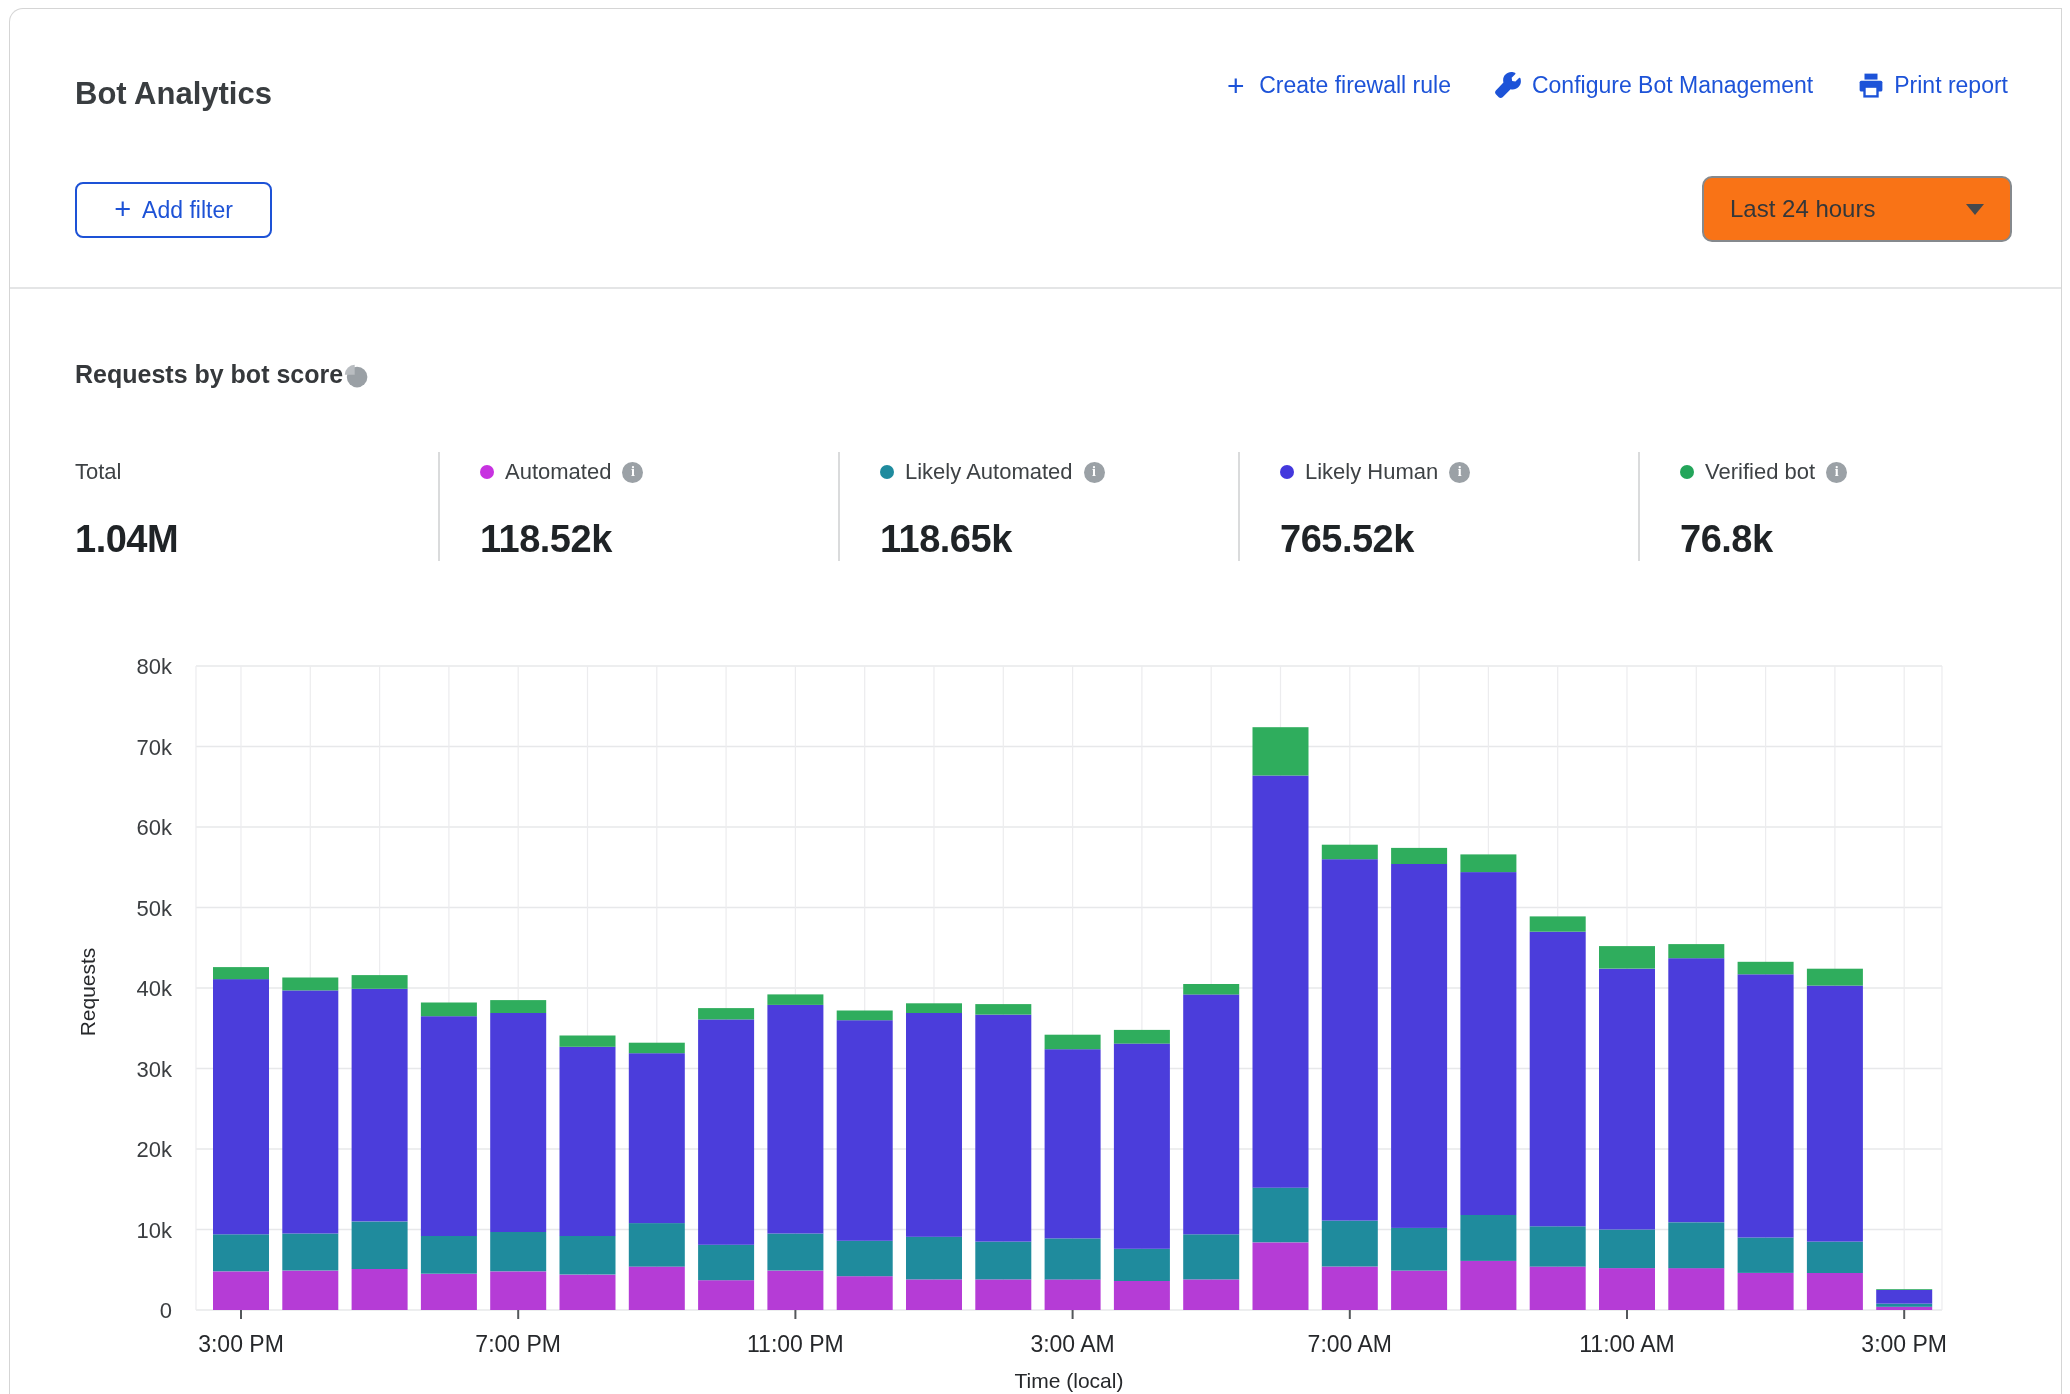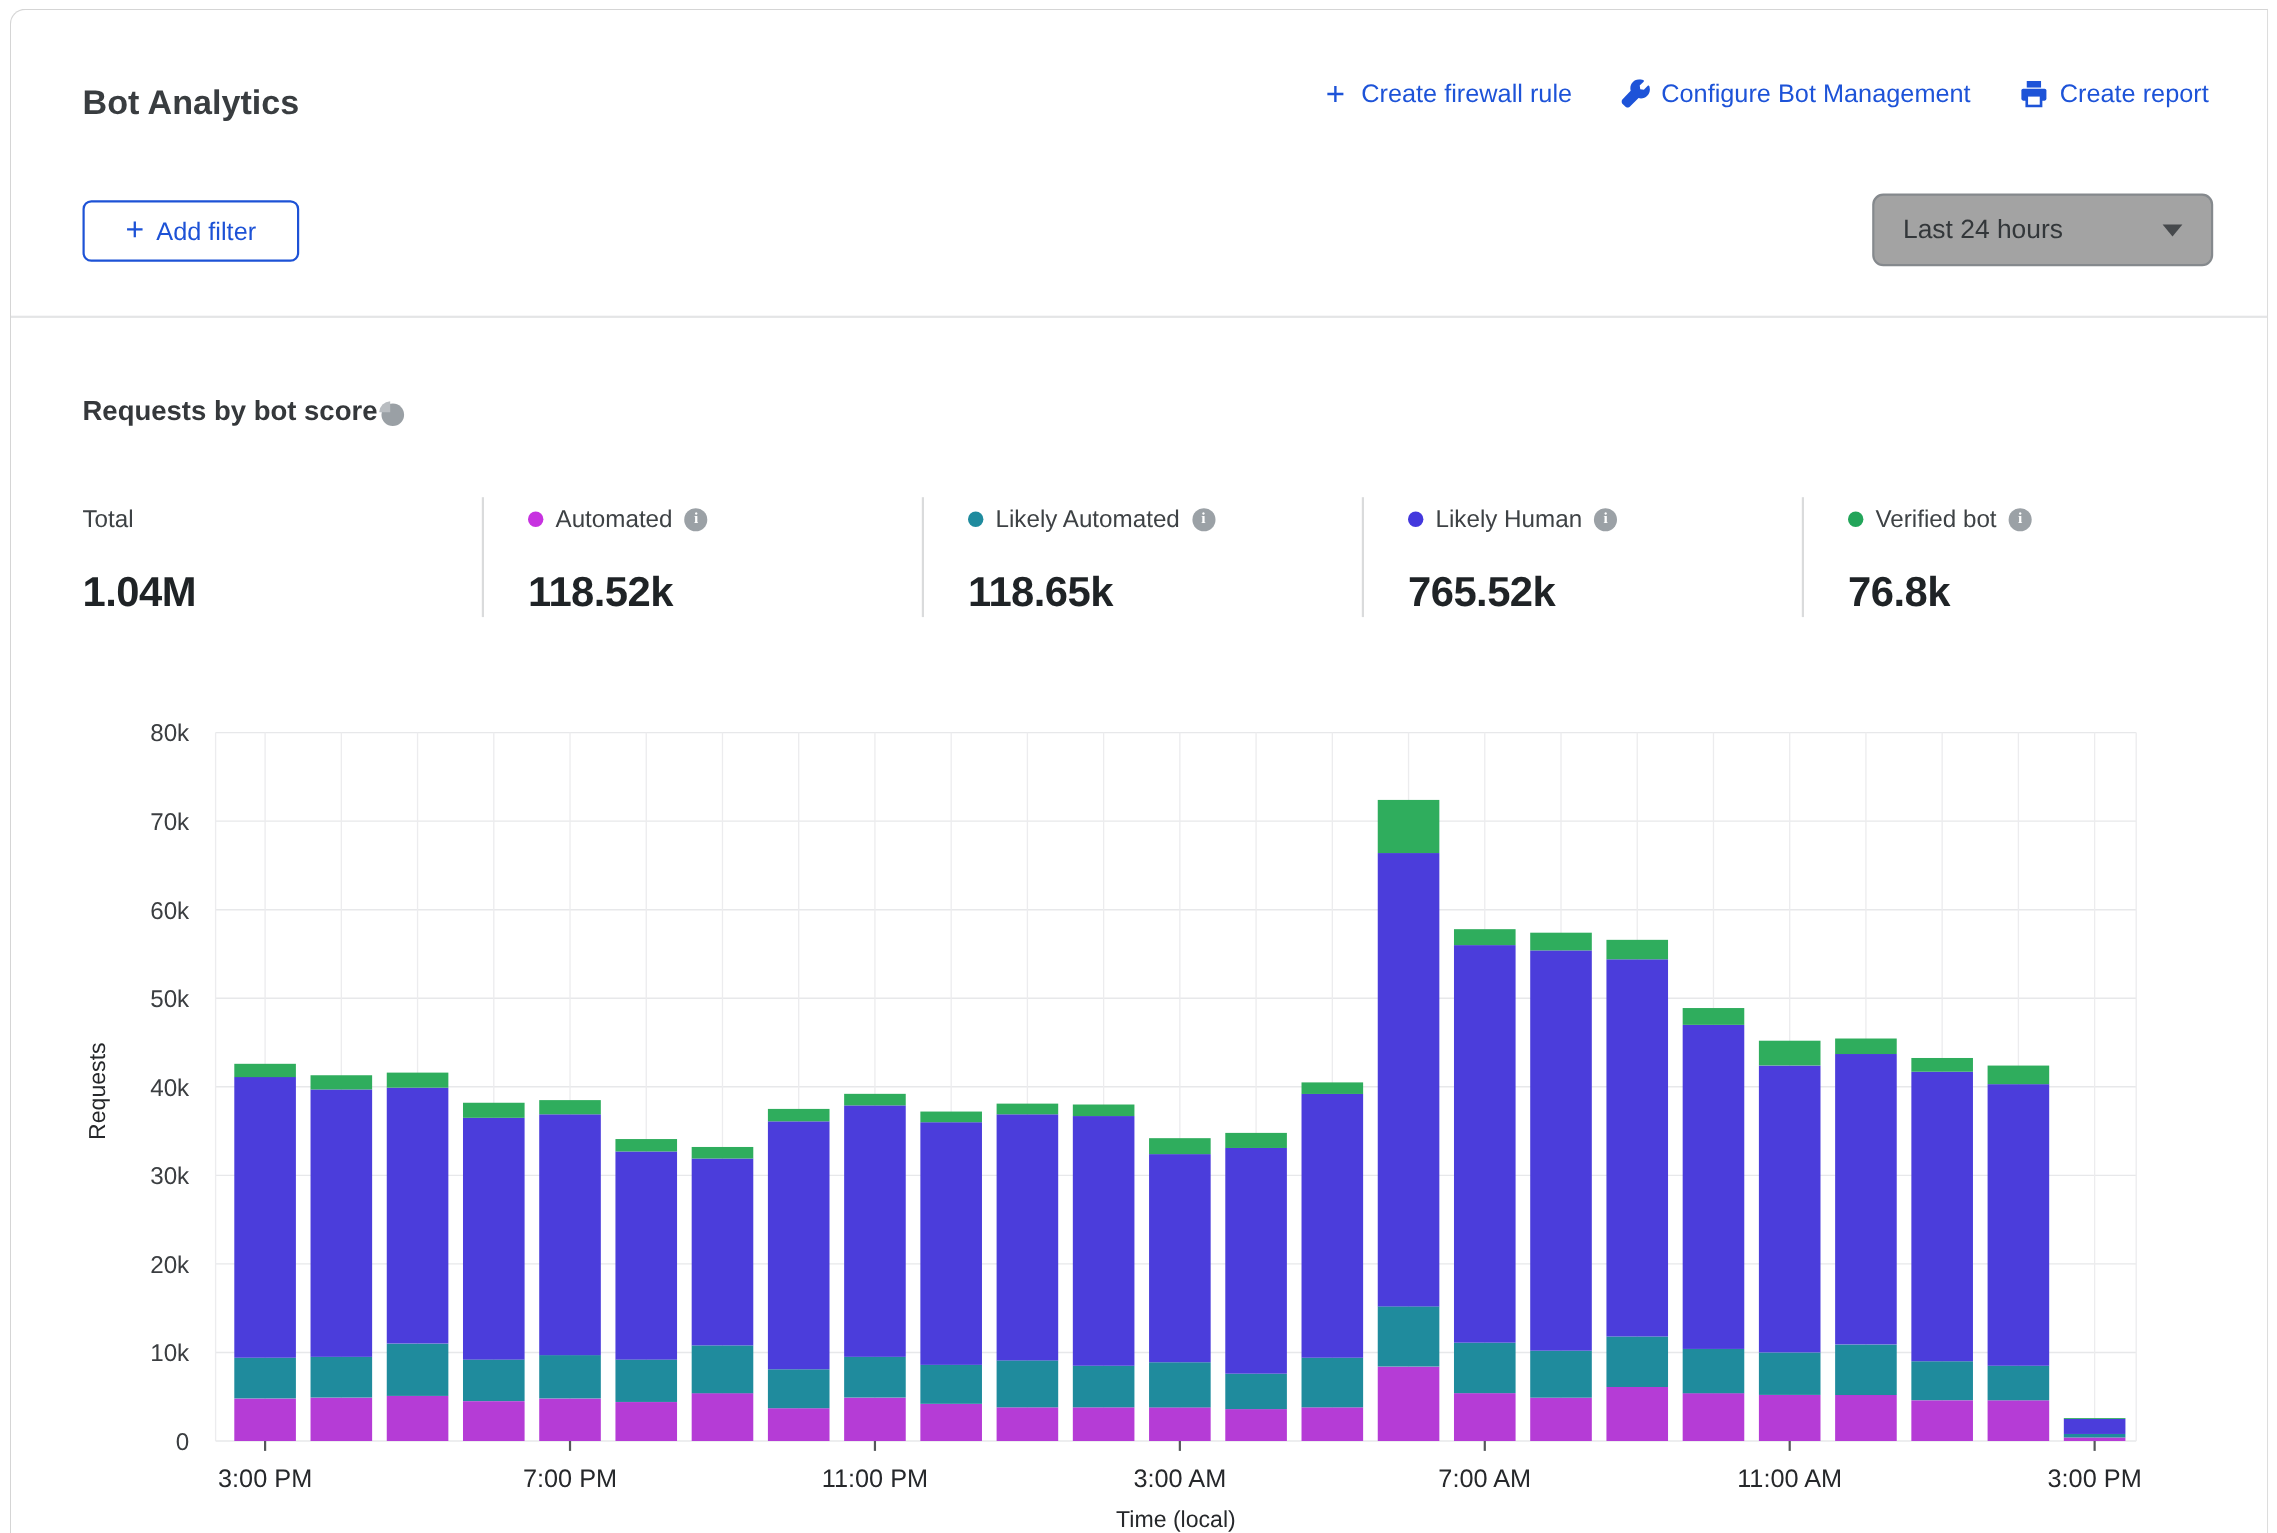--- a/index.html
+++ b/index.html
@@ -10,21 +10,21 @@
   .page-title{position:absolute;left:75px;top:76px;font-size:31px;font-weight:700;color:#393d40;}
   .header-actions{position:absolute;top:62px;right:62px;display:flex;gap:44px;align-items:center;height:46px;}
   .action-link{display:flex;align-items:center;gap:10px;color:#1d53d8;font-size:23px;cursor:pointer;text-decoration:none;}
   .action-link .icon{display:inline-flex;align-items:center;justify-content:center;width:27px;height:27px;}
   .action-link .plus-glyph{font-size:30px;font-weight:500;line-height:27px;}
   .add-filter-btn{position:absolute;left:75px;top:182px;width:197px;height:56px;border:2px solid #1d52d6;
         border-radius:8px;background:#fff;color:#1d52d6;display:flex;align-items:center;justify-content:center;
         gap:11px;font-size:23px;cursor:pointer;}
   .add-filter-btn .plus-glyph{font-size:29px;font-weight:500;margin-top:-2px;}
   .time-select{position:absolute;left:1702px;top:176px;width:310px;height:66px;border:2px solid #85898d;
-        border-radius:10px;background:#a3a3a3;display:flex;align-items:center;padding:0 26px;box-sizing:border-box;
+        border-radius:10px;background:#f97316;display:flex;align-items:center;padding:0 26px;box-sizing:border-box;
         font-size:24px;color:#33373a;cursor:pointer;justify-content:space-between;}
   .caret{width:0;height:0;border-left:9px solid transparent;border-right:9px solid transparent;
         border-top:11px solid #46494c;}
   .header-divider{position:absolute;left:10px;right:9px;top:287px;height:2px;background:#e4e5e6;}
   .section-title-row{position:absolute;left:75px;top:360px;display:flex;align-items:center;}
   .section-title{font-size:25px;font-weight:700;color:#35383b;}
   .stats-row{position:absolute;left:75px;top:452px;display:flex;}
   .stat-col{width:400px;box-sizing:border-box;padding-top:6px;}
   .stat-col.first{width:363px;}
   .stat-col:not(.first){border-left:2px solid #dadbdc;padding-left:40px;}
@@ -60,21 +60,21 @@
         <span>Configure Bot Management</span>
       </a>
       <a class="action-link">
         <span class="icon">
           <svg width="26" height="26" viewBox="0 0 24 24" fill="#1d53d8">
             <rect x="6" y="1.5" width="12" height="5.5"></rect>
             <rect x="1.5" y="8" width="21" height="10" rx="1.5"></rect>
             <rect x="6" y="13.5" width="12" height="9" fill="#ffffff" stroke="#1d53d8" stroke-width="2.2"></rect>
           </svg>
         </span>
-        <span>Create report</span>
+        <span>Print report</span>
       </a>
     </div>
 
   <button class="add-filter-btn">
     <span class="plus-glyph">+</span>
     <span>Add filter</span>
   </button>
 
   <div class="time-select">
     <span>Last 24 hours</span>

